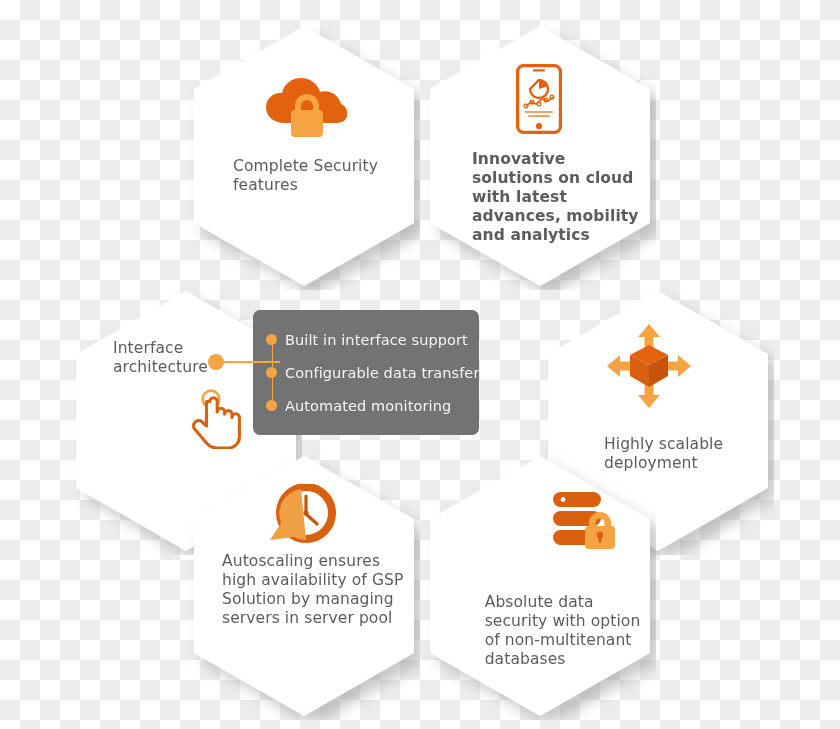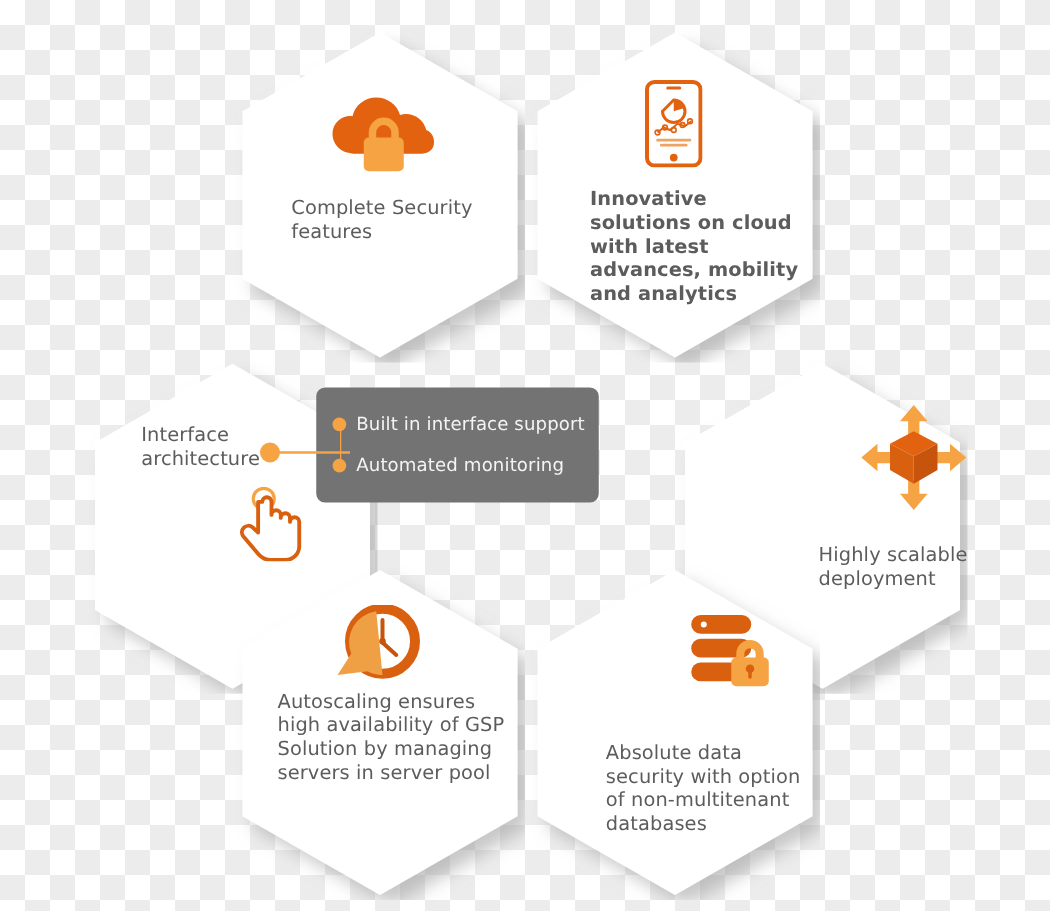--- a/index.html
+++ b/index.html
@@ -60,21 +60,21 @@
   #hex-interface     { left:  70px; top: 287px; }
   #hex-scalable      { left: 542px; top: 287px; }
   #hex-autoscaling   { left: 188px; top: 452px; }
   #hex-database      { left: 424px; top: 452px; }
 
   #hex-security    .hex-content { padding-top: 55px;  align-items: flex-start; padding-left: 45px; }
   #hex-security    .hex-icon    { margin-left: 30px; }
   #hex-innovative  .hex-content { padding-top: 42px;  align-items: flex-start; padding-left: 48px; }
   #hex-innovative  .hex-icon    { margin-left: 44px; }
   #hex-interface   .hex-content { padding-top: 52px;  align-items: flex-start; padding-left: 43px; }
-  #hex-scalable    .hex-content { padding-top: 36px;  align-items: flex-end; padding-left: 62px; }
+  #hex-scalable    .hex-content { padding-top: 36px;  align-items: flex-start; padding-left: 62px; }
   #hex-scalable    .hex-icon    { margin-left: 2px; }
   #hex-autoscaling .hex-content { padding-top: 32px;  align-items: flex-start; padding-left: 34px; }
   #hex-autoscaling .hex-icon    { margin-left: 43px; }
   #hex-database    .hex-content { padding-top: 38px;  align-items: center; padding-left: 45px; gap: 23px; }
   #hex-database    .hex-icon    { margin-left: 48px; }
 
   #hex-security    .hex-label { margin-top: 14px; }
   #hex-innovative  .hex-label { margin-top: 12px; }
   #hex-interface   .hex-label { margin-top: 0px;  }
   #hex-scalable    .hex-label { margin-top: 22px; }
@@ -315,18 +315,22 @@
 
   <div id="tooltip">
     <ul class="tip-list">
       <span class="tip-rail"></span>
       <li class="tip-item">
         <span class="tip-dot"></span>
         <span>Built in interface support</span>
       </li>
       <li class="tip-item">
         <span class="tip-dot"></span>
+        <span>Configurable data transfer</span>
+      </li>
+      <li class="tip-item">
+        <span class="tip-dot"></span>
         <span>Automated monitoring</span>
       </li>
     </ul>
   </div>
 
 </div>
 
 </body></html>

